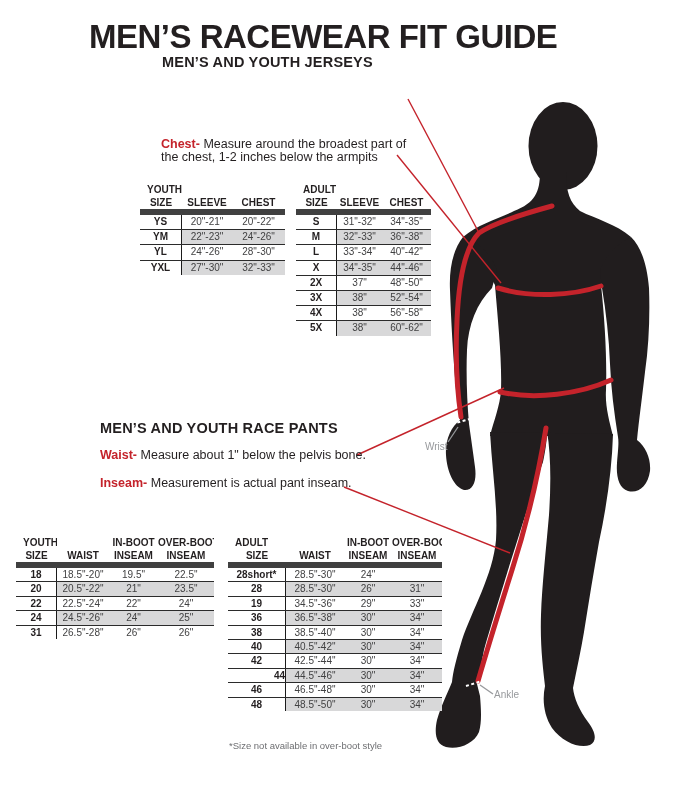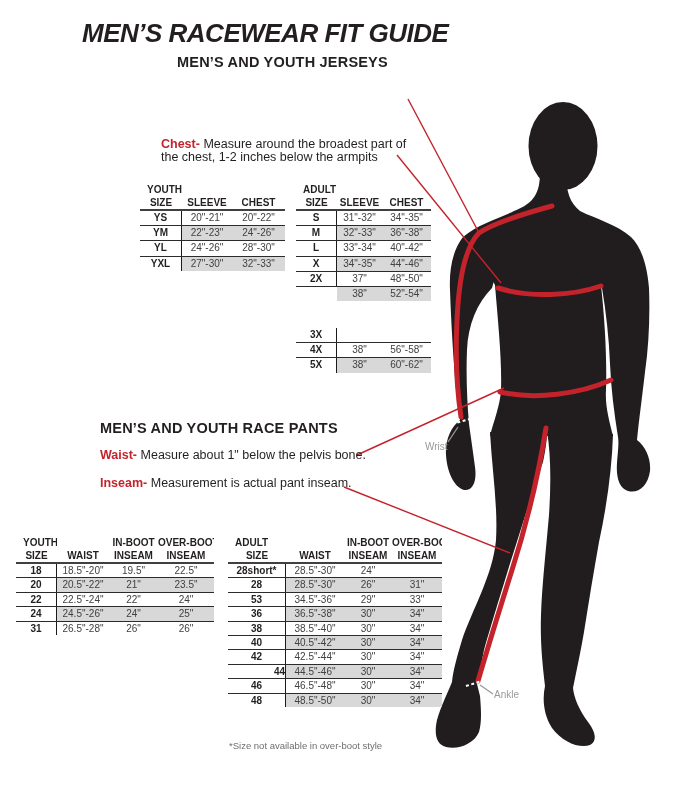--- a/index.html
+++ b/index.html
@@ -2,42 +2,42 @@
 <html><head>
 <meta charset="utf-8">
 <style>
   html,body{margin:0;padding:0;background:#ffffff;}
   .canvas{
     position:relative;width:686px;height:800px;overflow:hidden;
     font-family:"Liberation Sans","DejaVu Sans",sans-serif;color:#231f20;background:#fff;
   }
   .figure-svg{position:absolute;left:0;top:0;z-index:0;}
   .page-title{
-    position:absolute;left:82px;top:18px;z-index:2;
-    font-size:26px;font-weight:bold;font-style:italic;letter-spacing:-0.5px;white-space:nowrap;
+    position:absolute;left:89px;top:18px;z-index:2;
+    font-size:33px;font-weight:bold;letter-spacing:-0.5px;white-space:nowrap;
   }
   .sec-heading{
     position:absolute;z-index:2;font-size:14.5px;font-weight:bold;letter-spacing:0.2px;white-space:nowrap;
   }
-  .jerseys-heading{left:177px;top:54px;}
+  .jerseys-heading{left:162px;top:54px;}
   .pants-heading{left:100px;top:420px;}
   .para{position:absolute;z-index:2;font-size:12.5px;line-height:13.4px;margin:0;}
   .sleeve-para{left:167px;top:83px;width:276px;}
   .chest-para{left:161px;top:138px;width:266px;}
   .waist-para{left:100px;top:449px;width:300px;white-space:nowrap;}
   .inseam-para{left:100px;top:477px;width:300px;white-space:nowrap;}
   .rlabel{color:#c4232b;font-weight:bold;}
   
   .sz-table{position:absolute;z-index:2;font-size:10px;}
   .t-row{display:flex;}
   .t-cell{box-sizing:border-box;text-align:center;overflow:hidden;white-space:nowrap;}
   .t-top .t-cell{font-weight:bold;height:13px;line-height:13px;}
   .t-top .c0{text-align:left;padding-left:7px;}
   .t-head .t-cell{font-weight:bold;height:13px;line-height:13px;}
-  .t-head{border-bottom:2px solid #404040;}
+  .t-head{border-bottom:6px solid #404040;}
   .tbl-j .t-brow .t-cell{height:14.2px;line-height:14.2px;}
   .tbl-p .t-brow .t-cell{height:13.4px;line-height:13.4px;}
   .t-brow + .t-brow{border-top:1.3px solid #2b2b2b;}
   .t-brow .c0{font-weight:bold;border-right:1.6px solid #1b1b1b;}
   .t-brow .t-cell:not(.c0){color:#414142;}
   .shaded .t-cell:not(.c0){background:#d8d8d9;}
   .footnote{
     position:absolute;left:229px;top:740px;z-index:2;font-size:9.5px;color:#6d6e71;white-space:nowrap;
   }
   .fig-label{position:absolute;z-index:2;font-size:10px;color:#97999c;white-space:nowrap;}
@@ -215,21 +215,21 @@
         <div class="t-cell c0" style="width: 41px;">X</div>
         <div class="t-cell c1" style="width: 45px;">34"-35"</div>
         <div class="t-cell c2" style="width: 49px;">44"-46"</div>
       </div>
       <div class="t-row t-brow">
         <div class="t-cell c0" style="width: 41px;">2X</div>
         <div class="t-cell c1" style="width: 45px;">37"</div>
         <div class="t-cell c2" style="width: 49px;">48"-50"</div>
       </div>
       <div class="t-row t-brow shaded">
-        <div class="t-cell c0" style="width: 41px; margin-top: 41px;">3X</div>
+        <div class="t-cell c0" style="width: 41px;">3X</div>
         <div class="t-cell c1" style="width: 45px;">38"</div>
         <div class="t-cell c2" style="width: 49px;">52"-54"</div>
       </div>
       <div class="t-row t-brow">
         <div class="t-cell c0" style="width: 41px;">4X</div>
         <div class="t-cell c1" style="width: 45px;">38"</div>
         <div class="t-cell c2" style="width: 49px;">56"-58"</div>
       </div>
       <div class="t-row t-brow shaded">
         <div class="t-cell c0" style="width: 41px;">5X</div>
@@ -307,21 +307,21 @@
         <div class="t-cell c2" style="width: 48px;">24"</div>
         <div class="t-cell c3" style="width: 50px;"></div>
       </div>
       <div class="t-row t-brow shaded">
         <div class="t-cell c0" style="width: 58px;">28</div>
         <div class="t-cell c1" style="width: 58px;">28.5"-30"</div>
         <div class="t-cell c2" style="width: 48px;">26"</div>
         <div class="t-cell c3" style="width: 50px;">31"</div>
       </div>
       <div class="t-row t-brow">
-        <div class="t-cell c0" style="width: 58px;">53</div>
+        <div class="t-cell c0" style="width: 58px;">19</div>
         <div class="t-cell c1" style="width: 58px;">34.5"-36"</div>
         <div class="t-cell c2" style="width: 48px;">29"</div>
         <div class="t-cell c3" style="width: 50px;">33"</div>
       </div>
       <div class="t-row t-brow shaded">
         <div class="t-cell c0" style="width: 58px;">36</div>
         <div class="t-cell c1" style="width: 58px;">36.5"-38"</div>
         <div class="t-cell c2" style="width: 48px;">30"</div>
         <div class="t-cell c3" style="width: 50px;">34"</div>
       </div>

